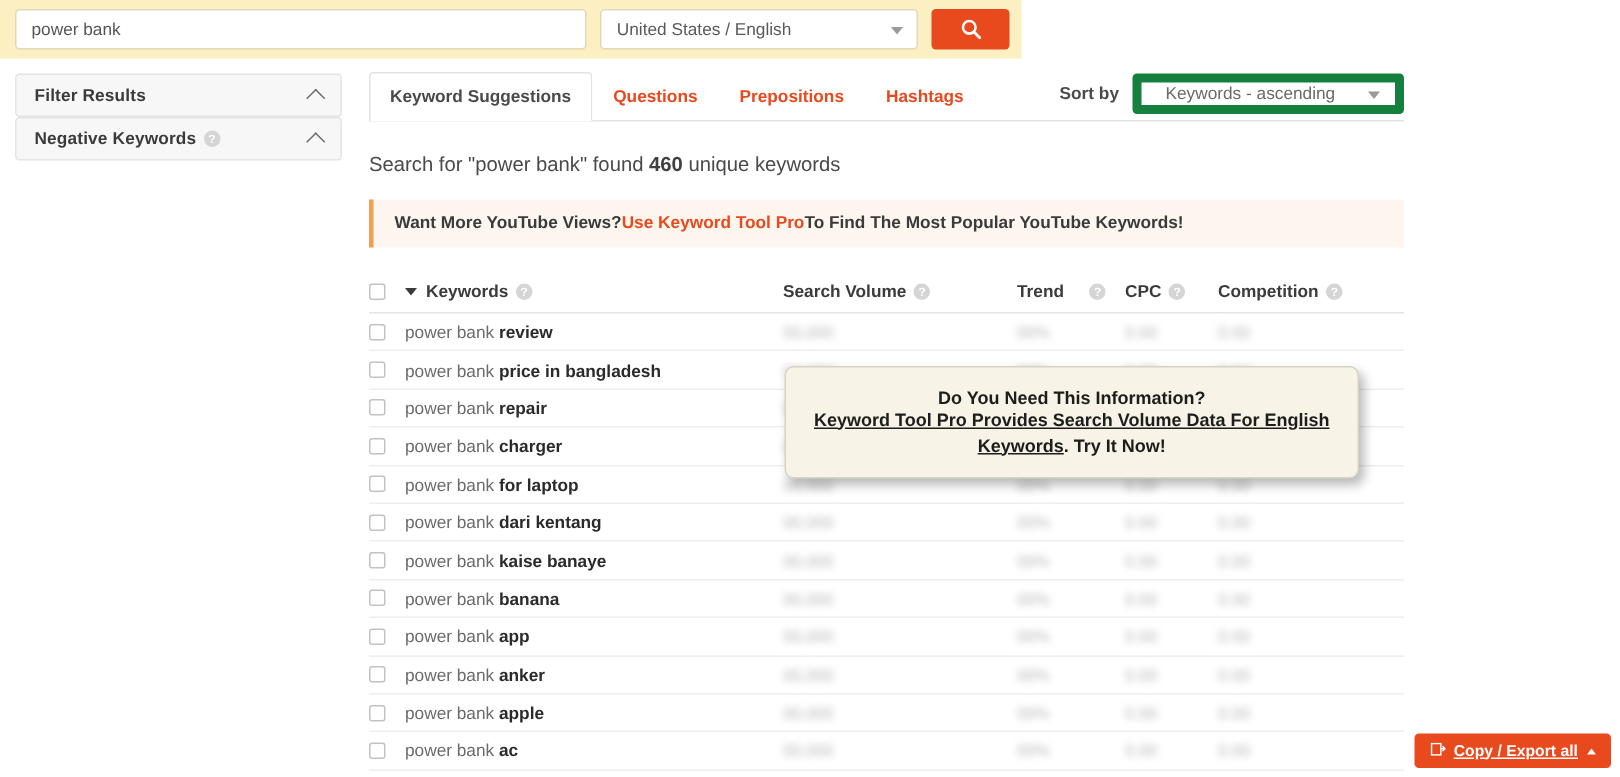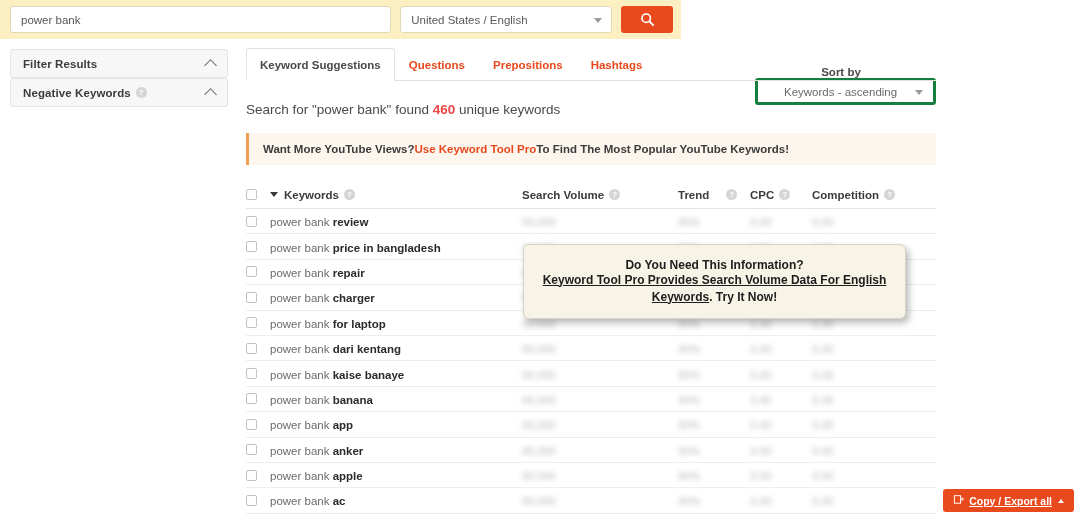--- a/index.html
+++ b/index.html
@@ -102,46 +102,46 @@
   }
   .tab.active {
     color: #4a4a4a;
     background: #fff;
     border: 1px solid #e2e2e2;
     border-bottom-color: #fff;
     border-radius: 3px 3px 0 0;
     position: relative; z-index: 3;
   }
   .sortwrap {
-    position: absolute; right: 0; top: 18px;
-    display: flex; align-items: center; flex-direction: column;
+    position: absolute; right: 0; top: 1px;
+    display: flex; align-items: center;
   }
   .sort-label {
     font-size: 11.5px; font-weight: bold; color: #4a4a4a; margin-right: 9px;
   }
   .sort-select {
     width: 181px; height: 27px;
-    border: 3px solid #15803d; border-radius: 3px; background: #fff;
-    display: flex; align-items: center; padding: 0 26px;
+    border: 6px solid #15803d; border-radius: 3px; background: #fff;
+    display: flex; align-items: center; padding: 0 16px;
     font-size: 11.5px; color: #6a6a6a; position: relative;
     cursor: pointer;
   }
   .sort-select .caret {
     position: absolute; right: 10px; top: 50%;
     width: 0; height: 0; margin-top: -2px;
     border-left: 4.5px solid transparent;
     border-right: 4.5px solid transparent;
     border-top: 5px solid #9a9a9a;
   }
 
   .result-line {
     margin-top: 21px;
     font-size: 13.5px; color: #4a4a4a;
   }
-  .result-line b { color: #ef4444; margin-top: 31px; }
+  .result-line b { color: #404040; margin-top: 31px; }
 
   .promo {
     margin-top: 16px;
     background: #fdf6ef;
     border-left: 3px solid #f0a050;
     height: 32px;
     display: flex; align-items: center;
     padding: 0 14px;
     font-size: 11.5px; font-weight: bold; color: #3b3b3b;
   }

